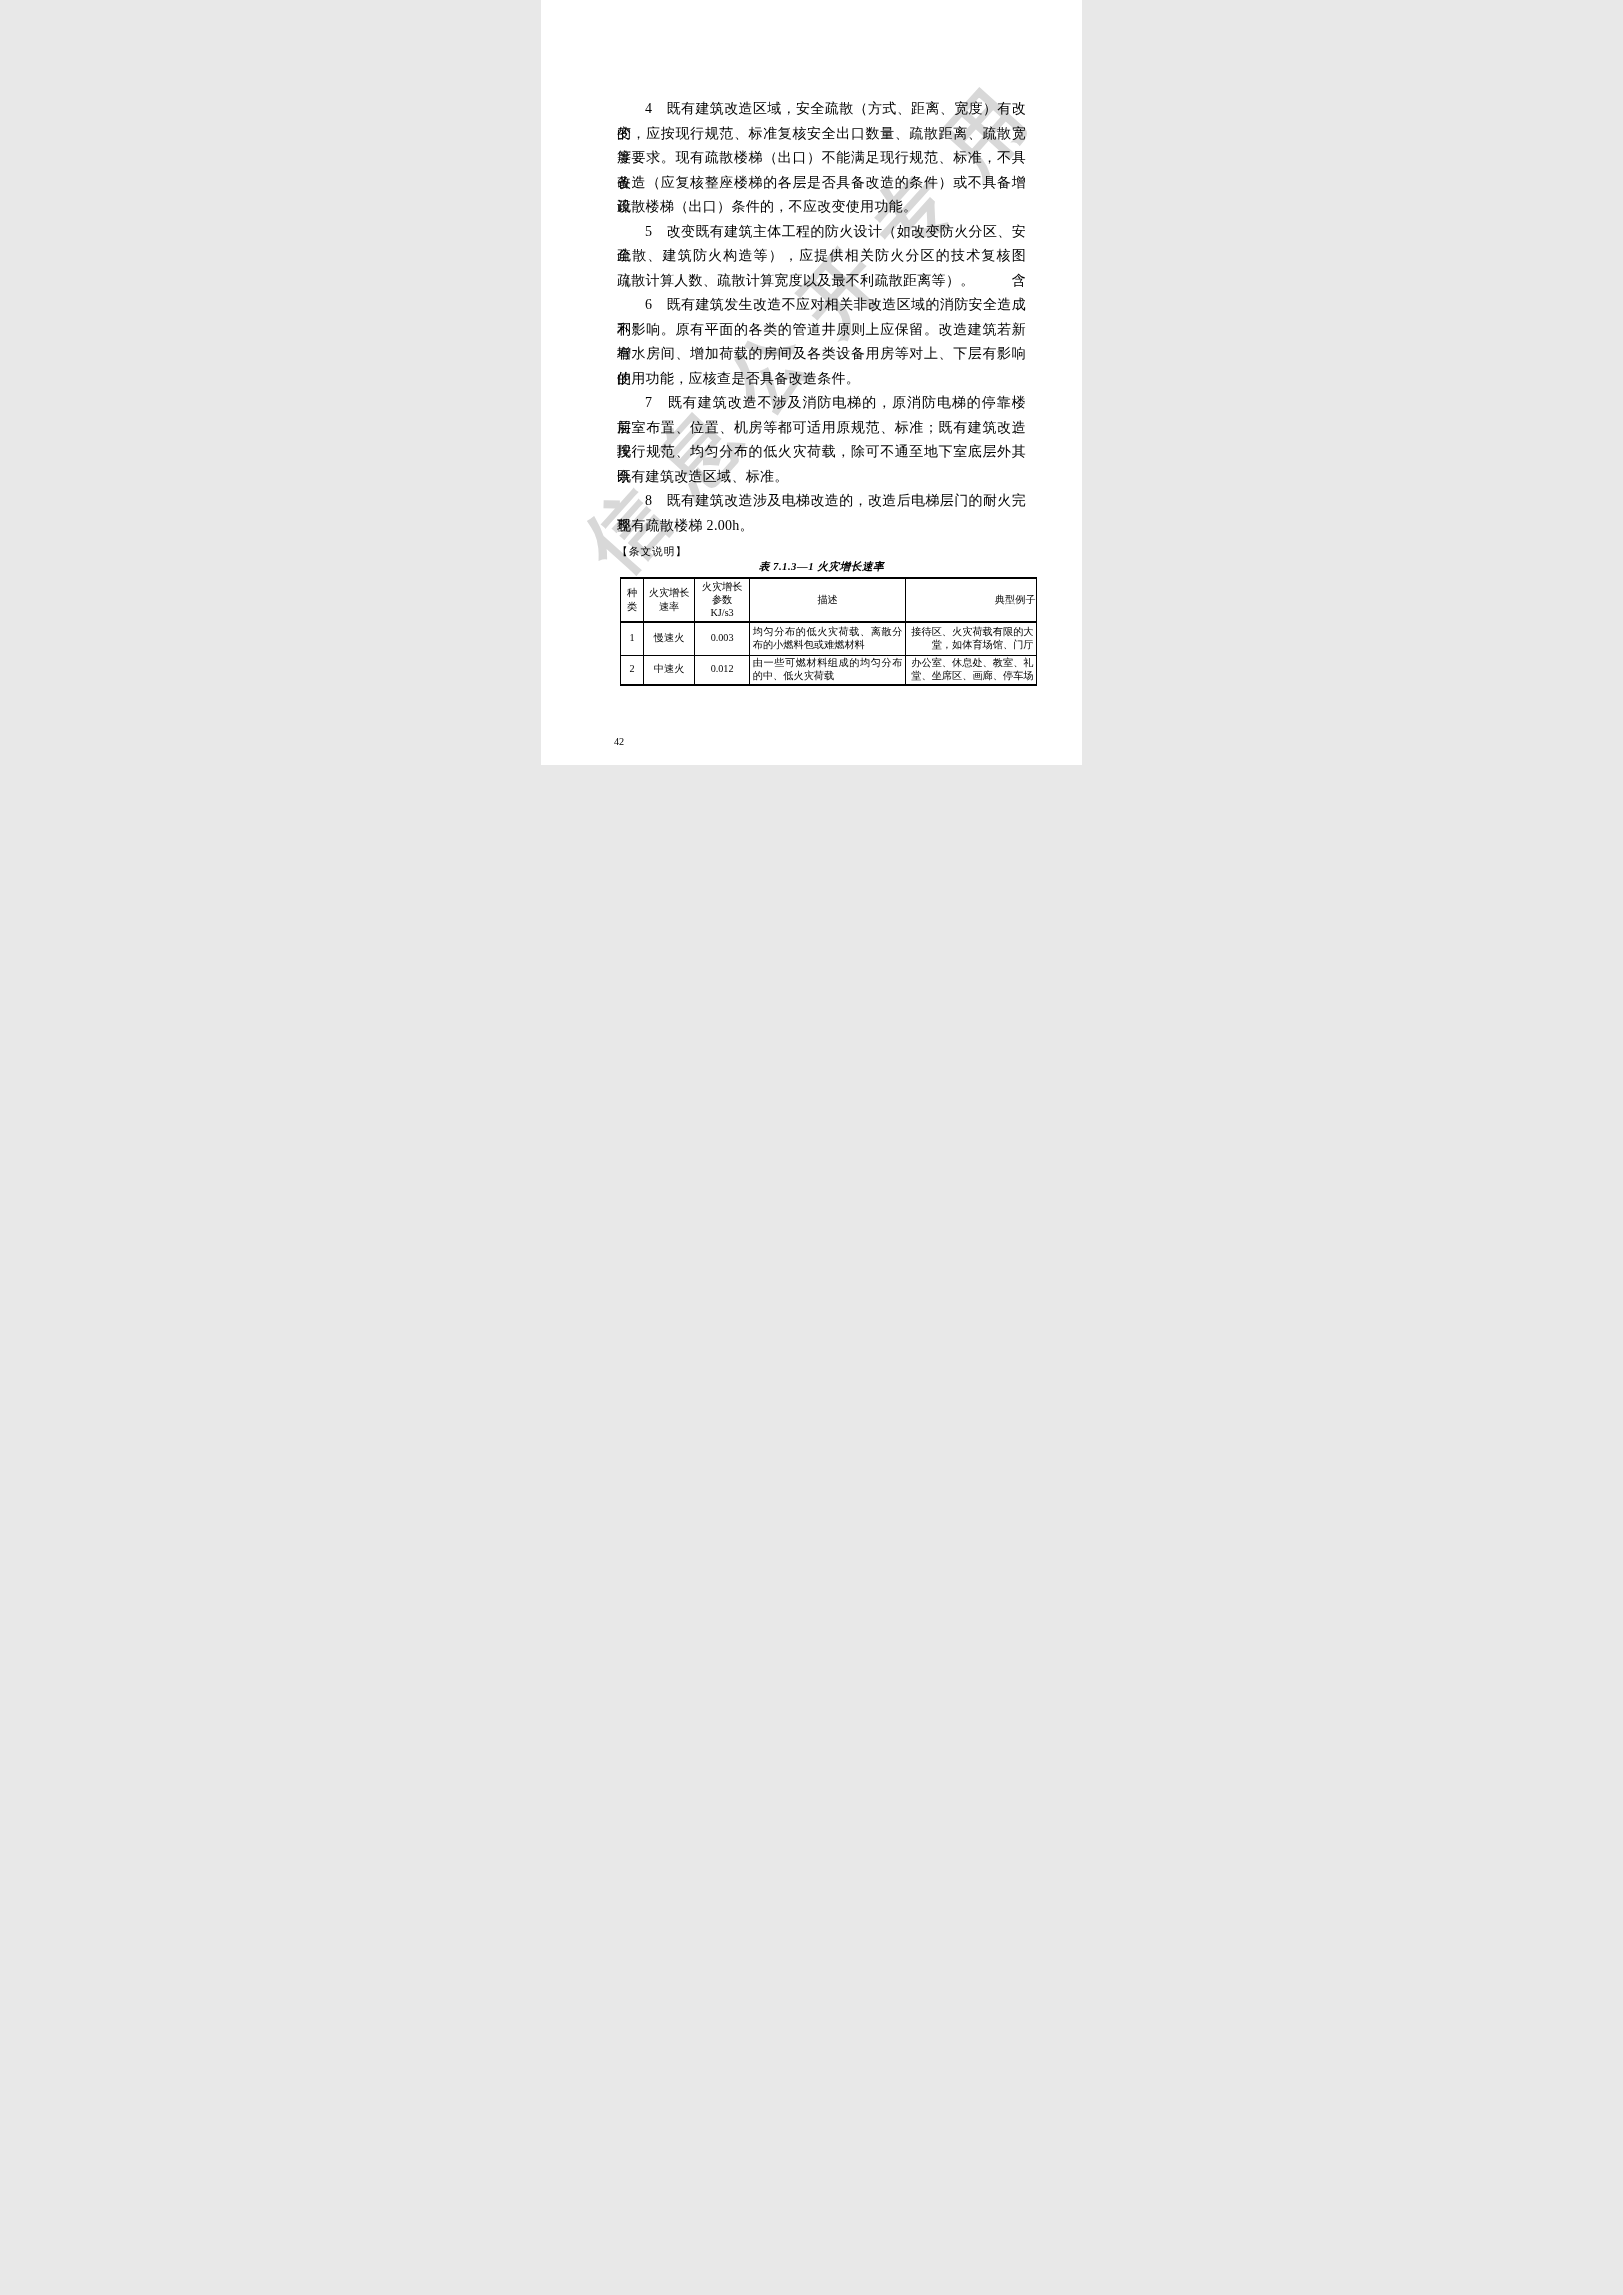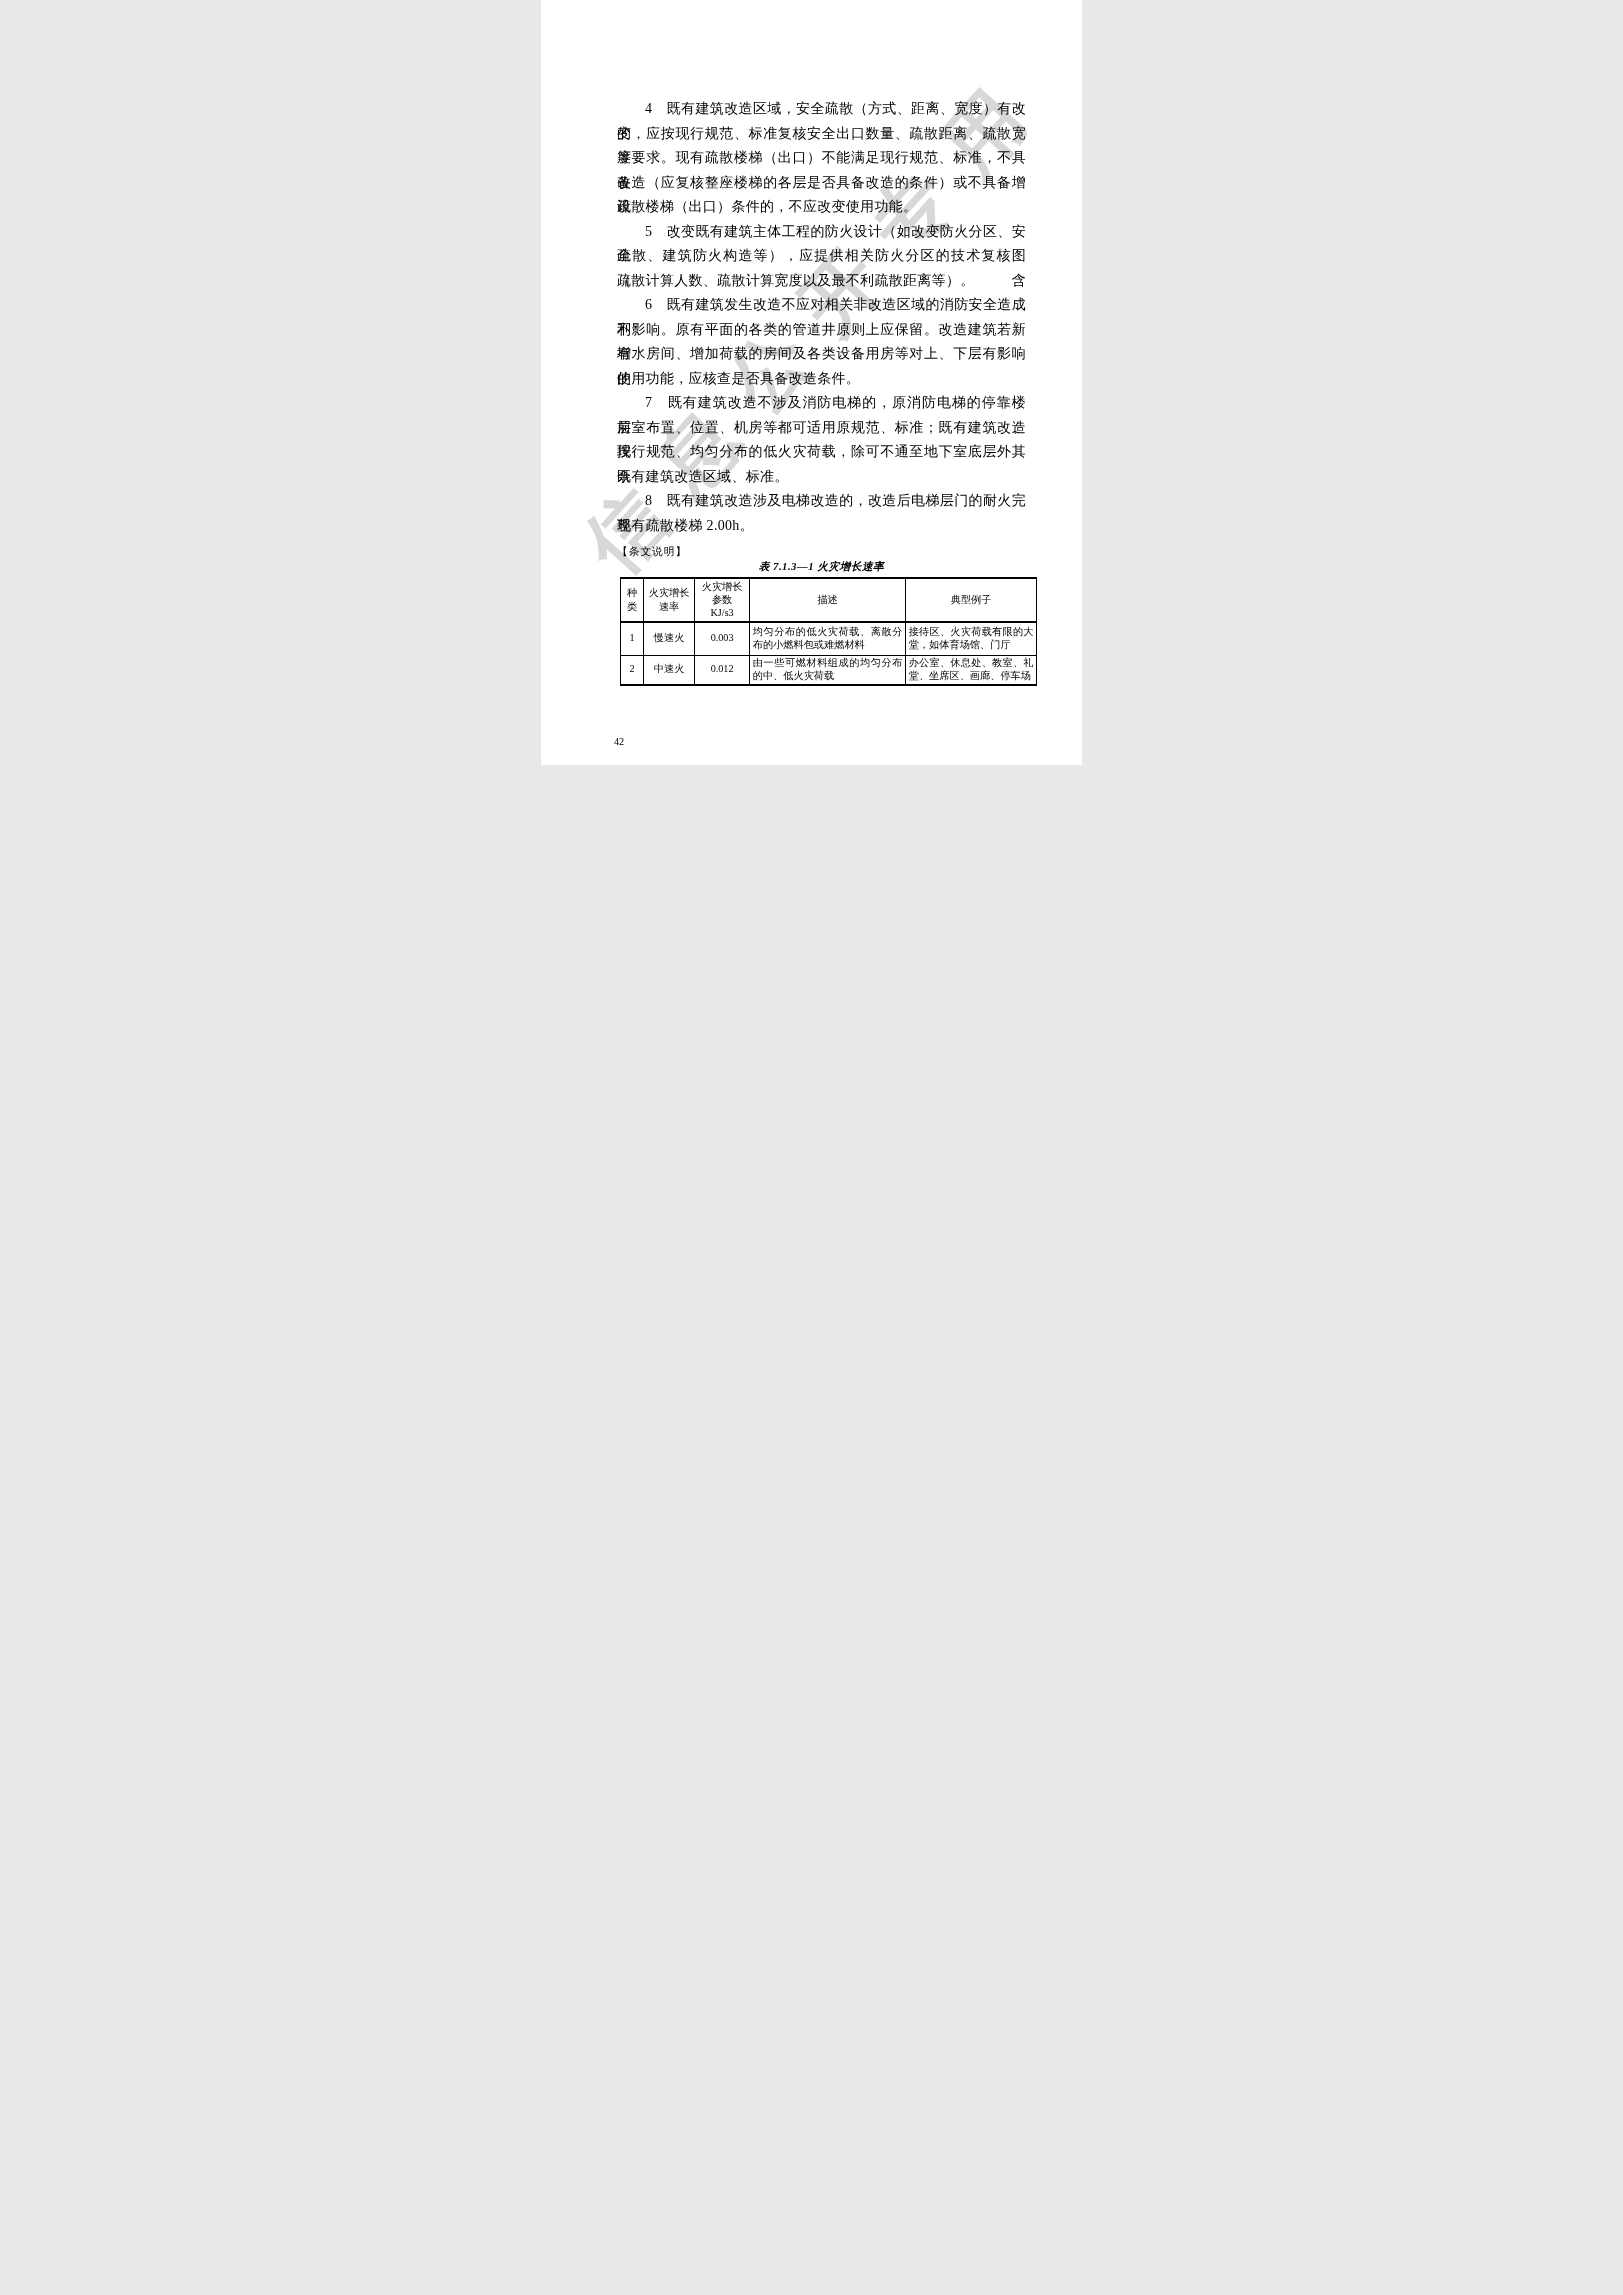--- a/index.html
+++ b/index.html
@@ -82,21 +82,21 @@
     text-align:center;
     vertical-align:middle;
     line-height:13.3px;
     padding:1px 0.5px;
   }
   .ftable .r2 td{border-bottom-width:2px;}
   .ftable .col-0{width:21px;}
   .ftable .col-1{width:49px;}
   .ftable .col-2{width:53px;}
   .ftable .col-3{width:154px;margin-top:32px;}
-  .ftable .col-4{width:129px;}
+  .ftable .col-4{width:129px;text-align:right;}
   .hrow{height:39px;}
   .r1{height:34px;}
   .r2{height:26.6px;}
   .c-center{text-align:center;vertical-align:middle;padding:0 1px;line-height:12.8px;}
   .c-left{text-align:left;vertical-align:middle;padding:1px 2.6px;line-height:12.8px;text-align:justify;text-justify:inter-character;}
   .page-number{
     position:absolute;
     left:73px;top:736px;
     font-size:10.2px;
     line-height:12.3px;

